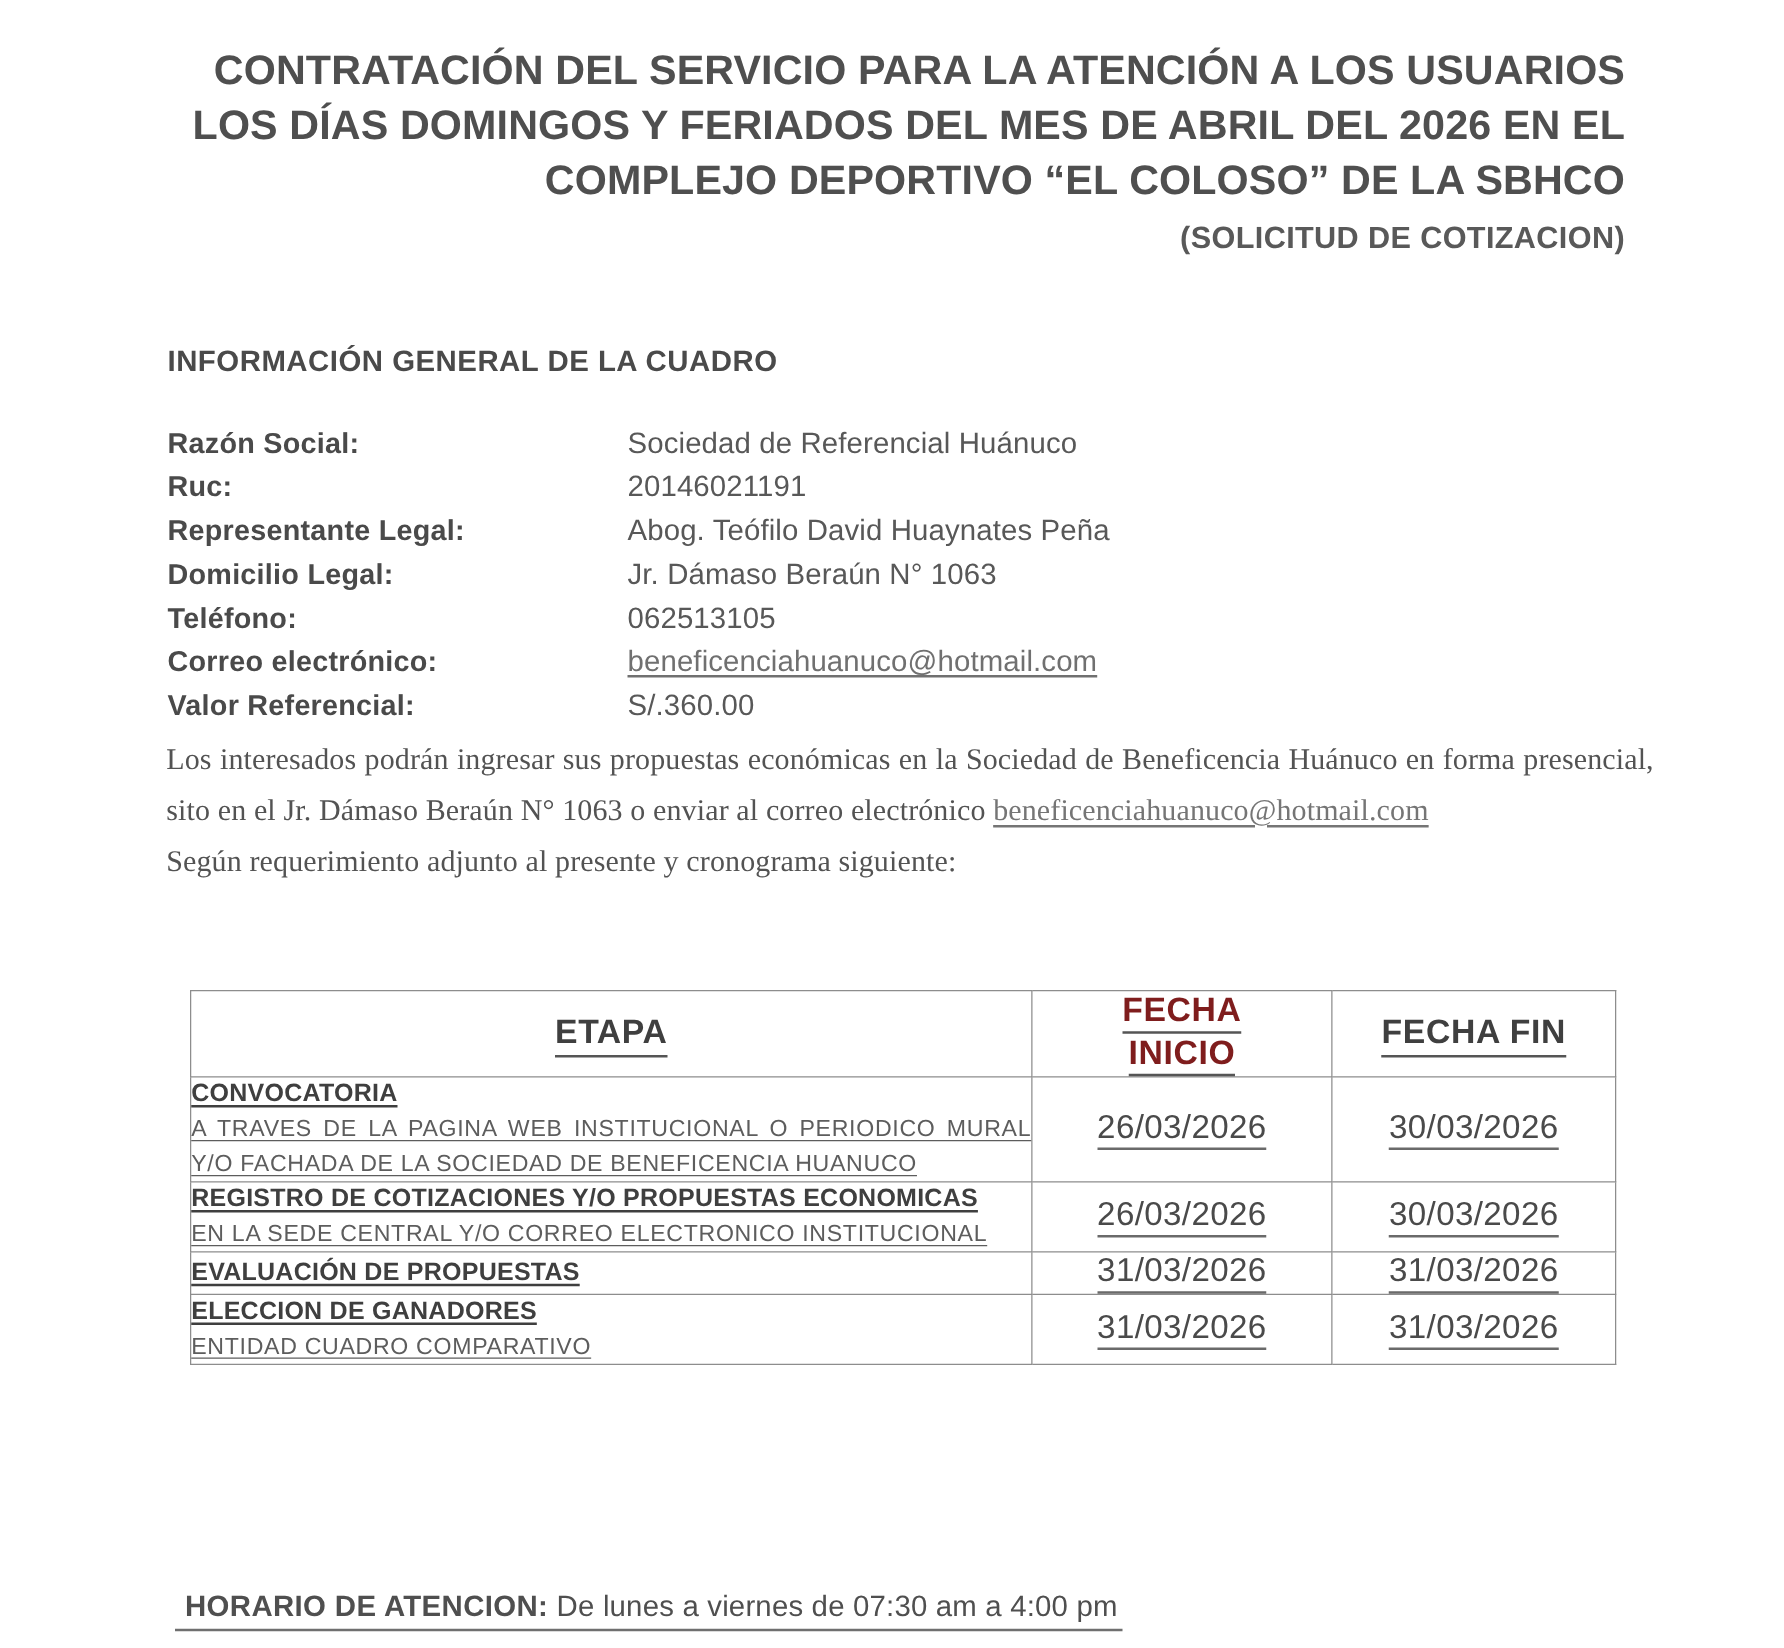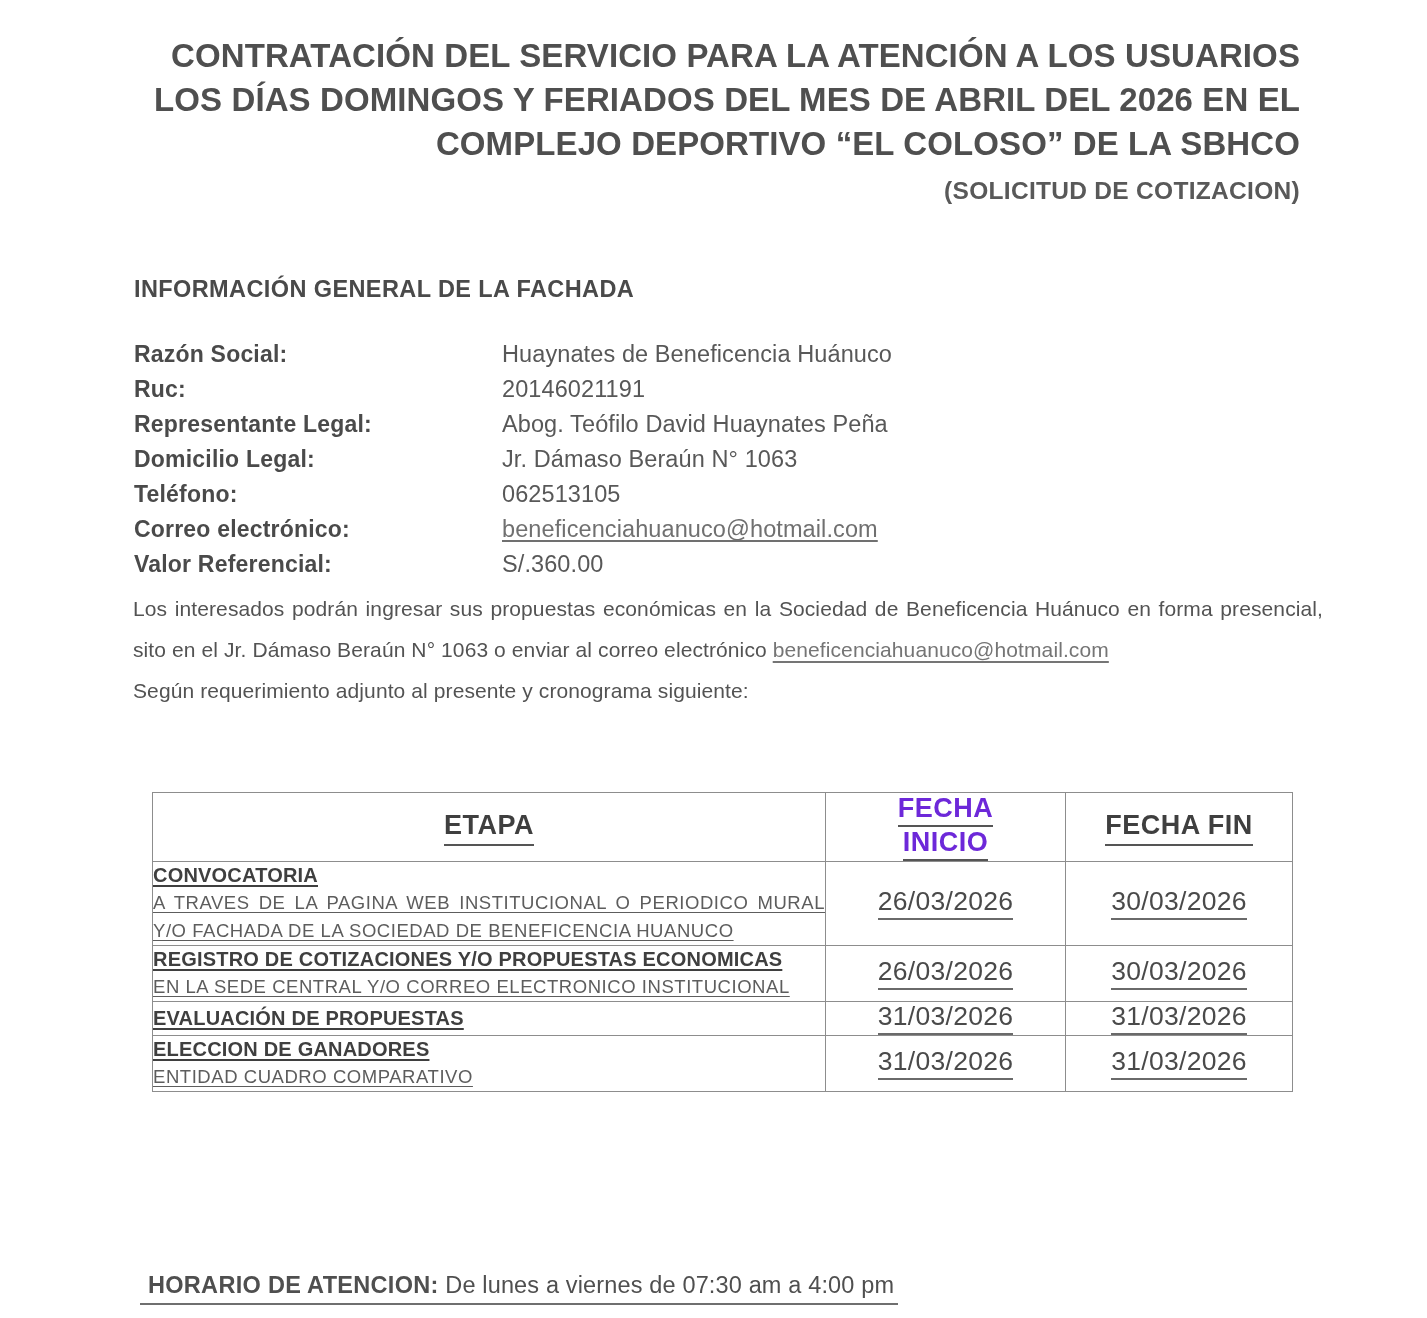--- a/index.html
+++ b/index.html
@@ -90,26 +90,27 @@
   }
 
   
   .para-block {
     position: absolute;
     left: 133px;
     top: 588px;
     width: 1190px;
   }
   .para {
-    font-size: 21px;
+    font-size: 24px;
     line-height: 41px;
     color: #535353;
     margin: 0;
     text-align: justify;
     letter-spacing: 0.1px;
+    font-family: Liberation Serif, serif;
   }
   .para.no-justify { text-align: left; }
   .para .link {
     text-decoration: underline;
     text-underline-offset: 4px;
     color: #757575;
   }
 
   
   .schedule-table {
@@ -145,21 +146,21 @@
     line-height: 1.28;
     padding-bottom: 1px;
   }
   .th-line { display: block; text-align: center; }
   .th-line span {
     display: inline-block;
     border-bottom: 2.5px solid #555;
     font-size: 27px;
     font-weight: bold;
     letter-spacing: 0.5px;
-    color: #6d28d9;
+    color: #7f1d1d;
     padding-bottom: 1px;
   }
 
   .etapa-cell { padding: 7px 8px 9px 14px; }
   .etapa-main {
     font-size: 20px;
     font-weight: bold;
     letter-spacing: 0.2px;
     color: #3f3f3f;
     line-height: 1.31;
@@ -218,26 +219,26 @@
 </head>
 <body>
 
 <div class="page">
 
   <div class="title-block">
     <h1 class="doc-title">CONTRATACIÓN DEL SERVICIO PARA LA ATENCIÓN A LOS USUARIOS LOS DÍAS DOMINGOS Y FERIADOS DEL MES DE ABRIL DEL 2026 EN EL COMPLEJO DEPORTIVO “EL COLOSO” DE LA SBHCO</h1>
     <div class="doc-subtitle">(SOLICITUD DE COTIZACION)</div>
   </div>
 
-  <div class="section-heading">INFORMACIÓN GENERAL DE LA FACHADA</div>
+  <div class="section-heading">INFORMACIÓN GENERAL DE LA CUADRO</div>
 
   <div class="info-list">
     <div class="info-row">
       <div class="info-label">Razón Social:</div>
-      <div class="info-value">Huaynates de Beneficencia Huánuco</div>
+      <div class="info-value">Sociedad de Referencial Huánuco</div>
     </div>
     <div class="info-row">
       <div class="info-label">Ruc:</div>
       <div class="info-value">20146021191</div>
     </div>
     <div class="info-row">
       <div class="info-label">Representante Legal:</div>
       <div class="info-value">Abog. Teófilo David Huaynates Peña</div>
     </div>
     <div class="info-row">

